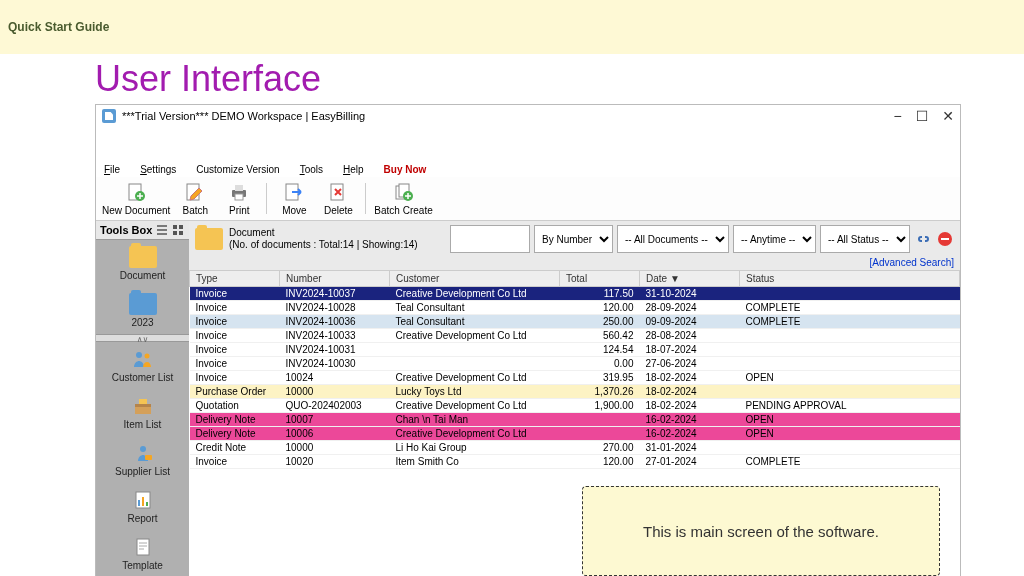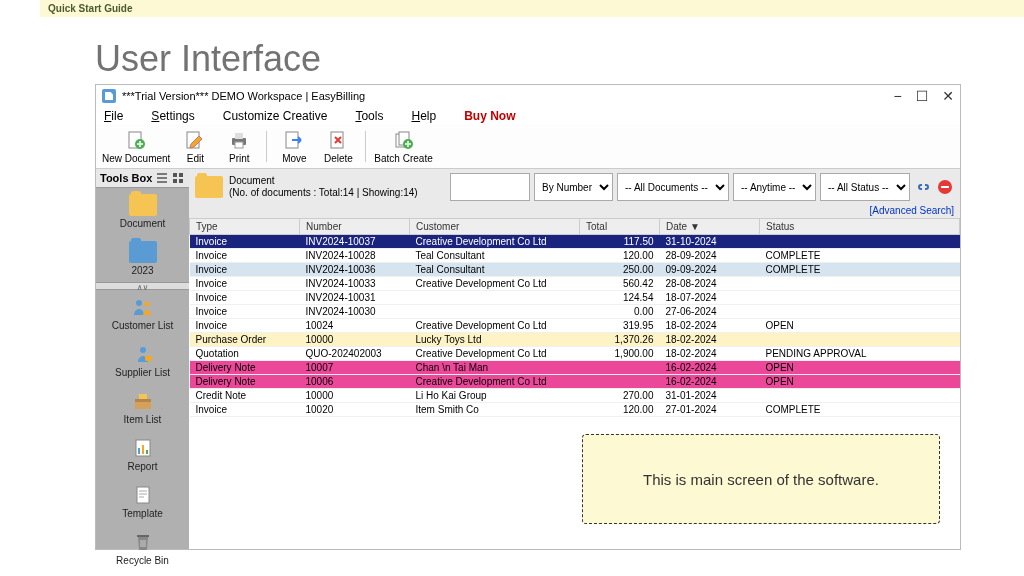--- a/index.html
+++ b/index.html
@@ -1,25 +1,25 @@
 <!DOCTYPE html>
 <html><head>
 <meta charset="utf-8">
 <style>
   * { box-sizing: border-box; margin: 0; padding: 0; }
   body { font-family: 'Segoe UI', Tahoma, sans-serif; font-size: 11px; background: #fff; width: 1024px; height: 576px; overflow: hidden; }
-  .banner { background: #fef9d5; color: #4a5b2e; font-weight: bold; font-size: 10px; padding: 3px 8px; margin-left: 40px; }
-  .heading { font-size: 36px; padding: 4px 0 4px 95px; font-weight: 400; color: #737373; margin-top: 17px; }
+  .banner { background: #fef9d5; color: #4a5b2e; font-weight: bold; font-size: 12px; padding: 20px 8px; }
+  .heading { font-size: 36px; padding: 4px 0 4px 95px; font-weight: 400; color: #a21caf; }
   .appwin { margin: 0 0 0 95px; width: 866px; border: 1px solid #bbb; background: #fff; position: relative; }
   .titlebar { display: flex; align-items: center; padding: 3px 6px; font-size: 11px; }
   .titlebar .icon { width: 14px; height: 14px; background: #5a9bd4; margin-right: 6px; border-radius: 2px; position: relative; }
   .titlebar .icon::after { content: ''; position:absolute; inset:3px; background:#fff; clip-path: polygon(0 0,70% 0,100% 30%,100% 100%,0 100%); }
   .wincontrols { margin-left: auto; display: flex; gap: 14px; font-size: 14px; color: #333; }
   .wincontrols span { cursor: pointer; font-family: sans-serif; }
-  .menubar { display: flex; gap: 28px; padding: 2px 8px; font-size: 12px; }
+  .menubar { display: flex; gap: 20px; padding: 2px 8px; font-size: 10px; margin-top: 35px; }
   .menubar span { cursor: pointer; }
   .menubar span u { text-decoration: underline; }
   .buynow { color: #c00000; font-weight: bold; }
   .toolbar { display: flex; gap: 6px; padding: 4px 6px; border-bottom: 1px solid #ccc; background: #fdfdfd; }
   .tbtn { display: flex; flex-direction: column; align-items: center; font-size: 10px; cursor: pointer; min-width: 38px; }
   .tbtn .ticon { width: 22px; height: 22px; margin-bottom: 2px; display:flex; align-items:center; justify-content:center; }
   .tsep { width: 1px; background: #ccc; margin: 2px 2px; }
   .body { display: flex; height: 380px; }
   .sidebar { width: 93px; background: #b0b0b0; display: flex; flex-direction: column; }
   .sb-head { background: #e8e8e8; padding: 3px 4px; font-size: 11px; font-weight: bold; display: flex; align-items: center; gap: 4px; border-bottom:1px solid #999;}
@@ -66,21 +66,21 @@
     <div class="wincontrols">
       <span>−</span>
       <span>☐</span>
       <span>✕</span>
     </div>
   </div>
 
   <div class="menubar">
     <span><u>F</u>ile</span>
     <span><u>S</u>ettings</span>
-    <span>Customize Creative</span>
+    <span>Customize Version</span>
     <span><u>T</u>ools</span>
     <span><u>H</u>elp</span>
     <span class="buynow">Buy Now</span>
   </div>
 
   <div class="toolbar">
     <div class="tbtn">
       <div class="ticon">
           <svg width="20" height="20">
             <rect x="3" y="2" width="12" height="16" fill="#fff" stroke="#888"></rect>
@@ -90,21 +90,21 @@
         </div>
       <span>New Document</span>
     </div>
     <div class="tbtn">
       <div class="ticon">
           <svg width="20" height="20">
             <rect x="2" y="2" width="12" height="16" fill="#fff" stroke="#888"></rect>
             <path d="M6 14l8-8 3 3-8 8-4 1z" fill="#f5a623" stroke="#c77"></path>
           </svg>
         </div>
-      <span>Edit</span>
+      <span>Batch</span>
     </div>
     <div class="tbtn">
       <div class="ticon">
           <svg width="20" height="20">
             <rect x="3" y="8" width="14" height="7" fill="#777" rx="1"></rect>
             <rect x="6" y="3" width="8" height="6" fill="#ddd"></rect>
             <rect x="6" y="12" width="8" height="6" fill="#fff" stroke="#999"></rect>
           </svg>
         </div>
       <span>Print</span>
@@ -175,36 +175,36 @@
                 <path d="M3 18c0-4 3-6 5-6s5 2 5 6" fill="#5a9bd4"></path>
                 <circle cx="16" cy="7" r="2.5" fill="#f5a623"></circle>
                 <path d="M12 18c0-3 2-5 4-5s4 2 4 5" fill="#f5a623"></path>
               </svg>
             </div>
             <span>Customer List</span>
           </div>
           <div class="sb-item">
             <div class="sicon" style="display:flex;align-items:center;justify-content:center">
               <svg width="24" height="20">
+                <rect x="4" y="8" width="16" height="10" fill="#d4a05a"></rect>
+                <rect x="4" y="8" width="16" height="3" fill="#b5844a"></rect>
+                <rect x="8" y="3" width="8" height="5" fill="#f5c453"></rect>
+              </svg>
+            </div>
+            <span>Item List</span>
+          </div>
+          <div class="sb-item">
+            <div class="sicon" style="display:flex;align-items:center;justify-content:center">
+              <svg width="24" height="20">
                 <circle cx="12" cy="6" r="3" fill="#5a9bd4"></circle>
                 <path d="M7 18c0-4 3-6 5-6s5 2 5 6" fill="#5a9bd4"></path>
                 <rect x="14" y="12" width="7" height="5" fill="#f5a623" rx="1"></rect>
               </svg>
             </div>
             <span>Supplier List</span>
-          </div>
-          <div class="sb-item">
-            <div class="sicon" style="display:flex;align-items:center;justify-content:center">
-              <svg width="24" height="20">
-                <rect x="4" y="8" width="16" height="10" fill="#d4a05a"></rect>
-                <rect x="4" y="8" width="16" height="3" fill="#b5844a"></rect>
-                <rect x="8" y="3" width="8" height="5" fill="#f5c453"></rect>
-              </svg>
-            </div>
-            <span>Item List</span>
           </div>
           <div class="sb-item">
             <div class="sicon" style="display:flex;align-items:center;justify-content:center">
               <svg width="24" height="20">
                 <rect x="5" y="2" width="14" height="16" fill="#fff" stroke="#888"></rect>
                 <rect x="7" y="10" width="2" height="6" fill="#5a9bd4"></rect>
                 <rect x="11" y="7" width="2" height="9" fill="#f5a623"></rect>
                 <rect x="15" y="12" width="2" height="4" fill="#4caf50"></rect>
               </svg>
             </div>
@@ -256,21 +256,21 @@
                 <rect x="4" y="7" width="8" height="2" fill="#fff"></rect>
               </svg>
             </span>
         </div>
       </div>
       <div class="advsearch">[Advanced Search]</div>
       <div class="grid">
         <table>
           <thead>
               <tr>
-            <th style="width:110px">Type</th>
+            <th style="width:90px">Type</th>
             <th style="width:110px">Number</th>
             <th style="width:170px">Customer</th>
             <th style="width:80px">Total</th>
             <th style="width:100px">Date ▼</th>
             <th>Status</th>
           </tr>
             </thead>
           <tbody id="gridbody">
               <tr class="sel">
                 <td>Invoice</td>

